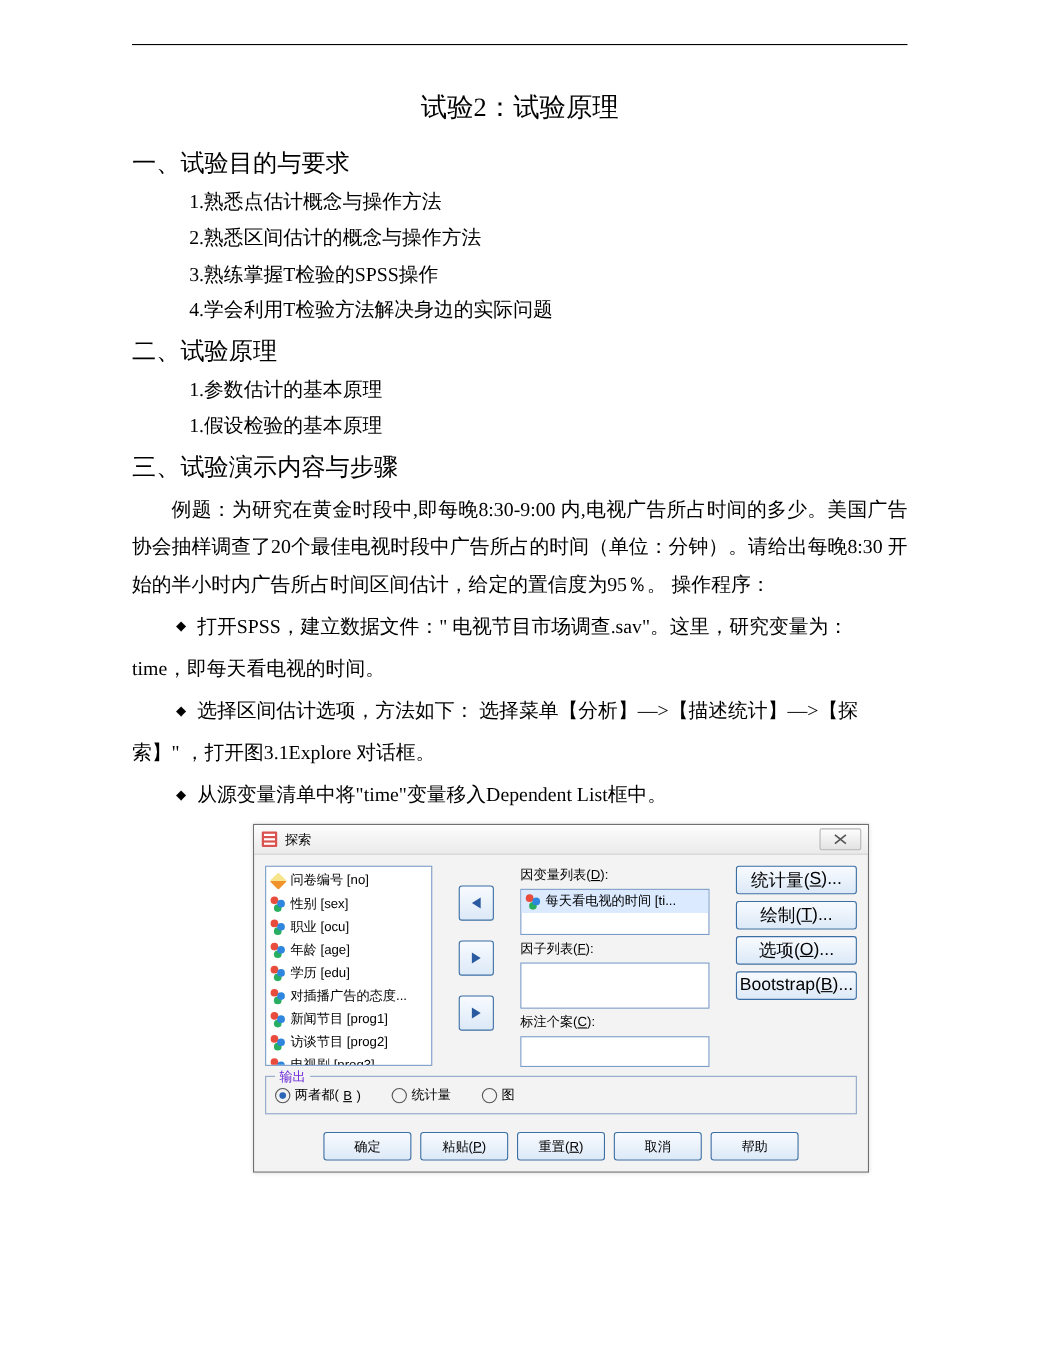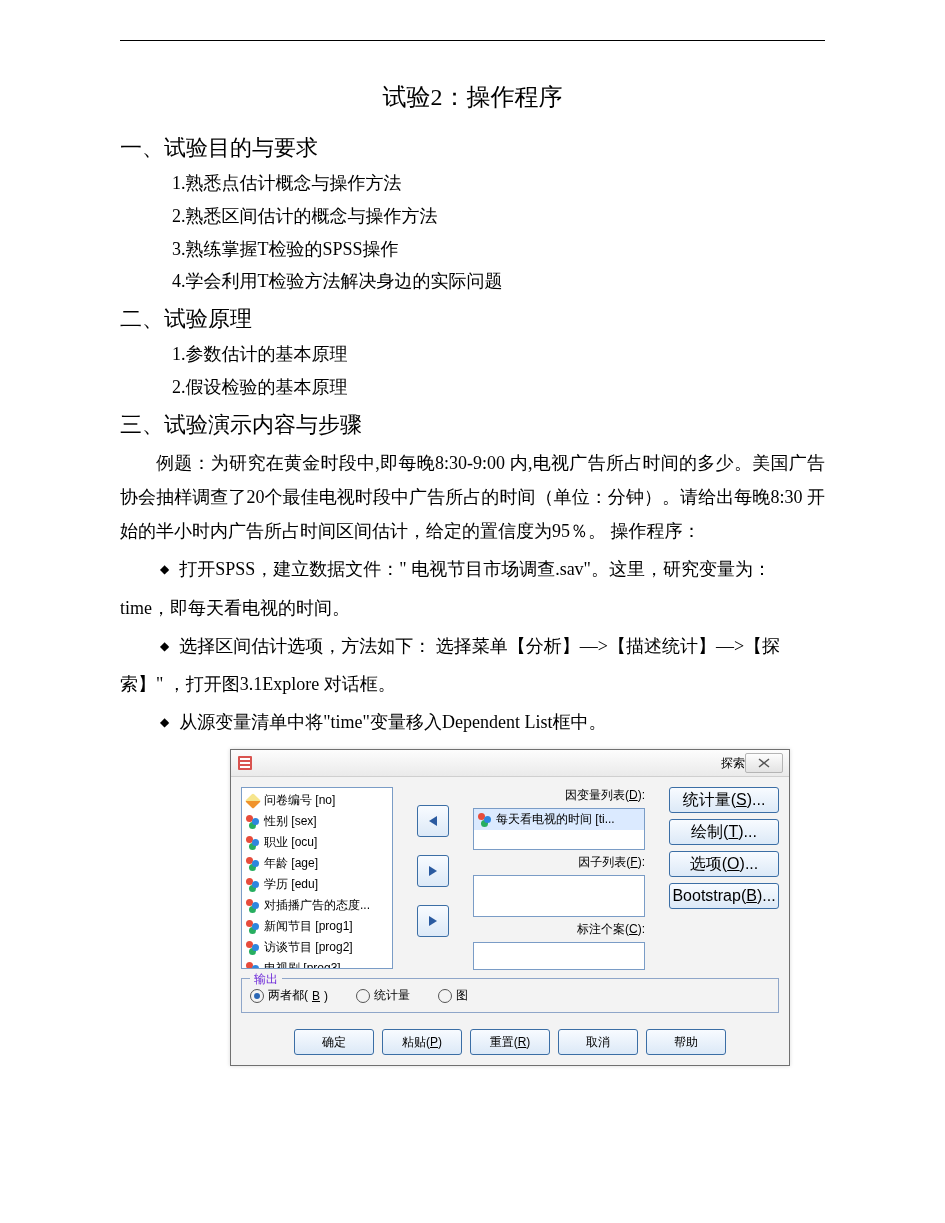--- a/index.html
+++ b/index.html
@@ -64,21 +64,20 @@
     margin: 0;
   }
 
   
   .dialog-wrap {
     margin: 10px 0 0 110px;
     width: 560px;
     font-family: "Microsoft YaHei", Tahoma, Arial, sans-serif;
     font-size: 12px;
     color: #000;
-    text-align: right;
   }
   .dlg {
     border: 1px solid #707070;
     background: #f3f3f3;
     box-shadow: 0 0 4px rgba(0,0,0,.15);
   }
   .dlg-title {
     height: 26px;
     background: linear-gradient(#fdfdfd,#eaeaea);
     border-bottom: 1px solid #cfcfcf;
@@ -241,31 +240,31 @@
     transform: rotate(45deg) scale(.8);
   }
   svg { display:block; }
 </style>
 </head>
 <body>
 
 <div class="page">
   <div class="hr-top"></div>
 
-  <h1 class="title">试验2：操作程序</h1>
+  <h1 class="title">试验2：试验原理</h1>
 
   <div class="section-h">一、试验目的与要求</div>
   <div class="item">1.熟悉点估计概念与操作方法</div>
   <div class="item">2.熟悉区间估计的概念与操作方法</div>
   <div class="item">3.熟练掌握T检验的SPSS操作</div>
   <div class="item">4.学会利用T检验方法解决身边的实际问题</div>
 
   <div class="section-h">二、试验原理</div>
   <div class="item">1.参数估计的基本原理</div>
-  <div class="item">2.假设检验的基本原理</div>
+  <div class="item">1.假设检验的基本原理</div>
 
   <div class="section-h">三、试验演示内容与步骤</div>
 
   <p class="para">例题：为研究在黄金时段中,即每晚8:30-9:00   内,电视广告所占时间的多少。美国广告协会抽样调查了20个最佳电视时段中广告所占的时间（单位：分钟）。请给出每晚8:30   开始的半小时内广告所占时间区间估计，给定的置信度为95％。   操作程序：</p>
 
   <p class="bullet">打开SPSS，建立数据文件：" 电视节目市场调查.sav"。这里，研究变量为：</p>
   <p class="cont">time，即每天看电视的时间。</p>
 
   <p class="bullet">选择区间估计选项，方法如下：   选择菜单【分析】—&gt;【描述统计】—&gt;【探</p>
   <p class="cont">索】" ，打开图3.1Explore   对话框。</p>

